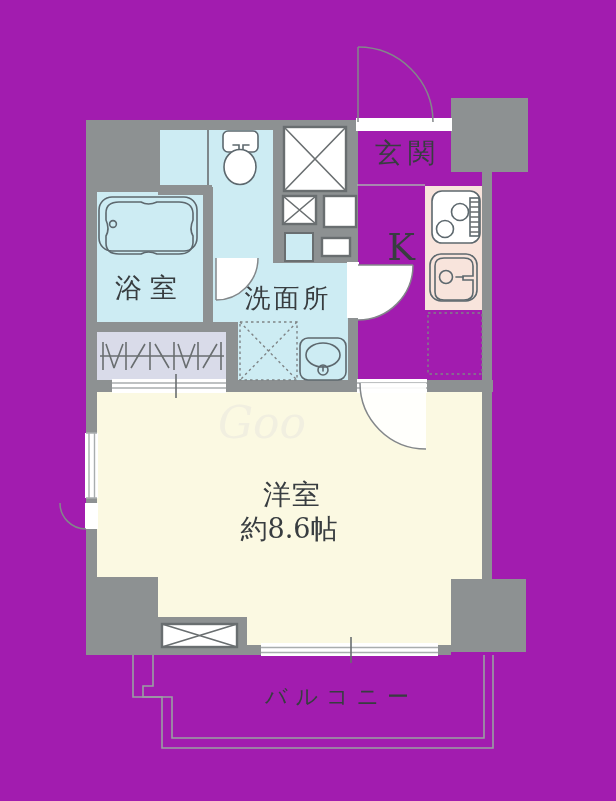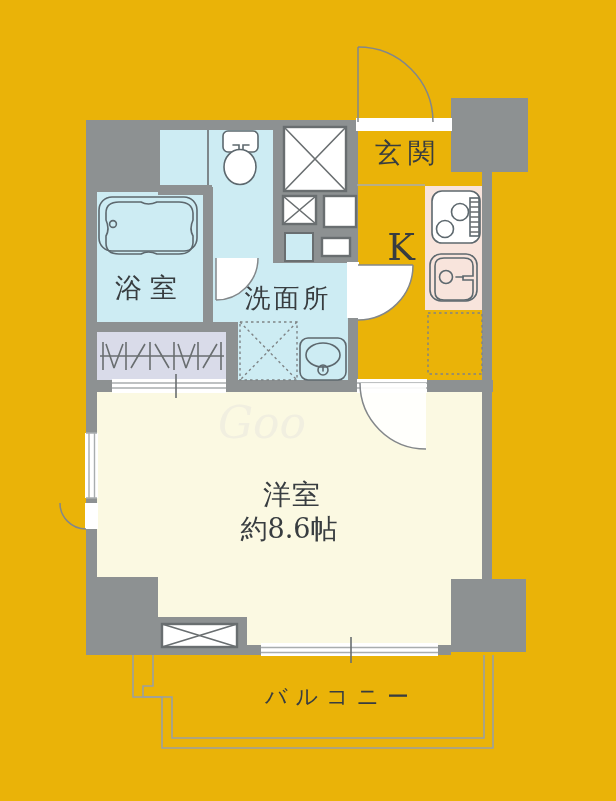--- a/index.html
+++ b/index.html
@@ -1,16 +1,16 @@
 <!DOCTYPE html>
 <html style="--wall: #8d9192; --cyan: #cdecf3; --lavender: #d9dbe9; --cream: #fbf9e2; --pink: #f8e4dc; --pink_light: #fbebe4; --line: #5d686e; --text: #383d40;"><head>
 <meta charset="utf-8">
 <style>
   html,body{margin:0;padding:0;background:#fff;}
-  .stage{position:relative;width:616px;height:801px;background:#eab308;overflow:hidden;}
+  .stage{position:relative;width:616px;height:801px;background:#a21caf;overflow:hidden;}
   svg{position:absolute;left:0;top:0;}
   .wall{fill:var(--wall,#8d9192);}
   .room-cyan{fill:var(--cyan,#cdecf3);}
   .room-lav{fill:var(--lavender,#d9dbe9);}
   .room-cream{fill:var(--cream,#fbf9e2);}
   .room-pink{fill:var(--pink,#f8e4dc);}
   .opening{fill:#fff;}
   .fx{stroke:var(--line,#5d686e);fill:none;stroke-width:1.6;stroke-linecap:round;}
   .fxw{stroke:var(--line,#5d686e);fill:#fff;stroke-width:1.6;}
   .xbox{stroke:#696e70;fill:#fff;stroke-width:2.4;}

